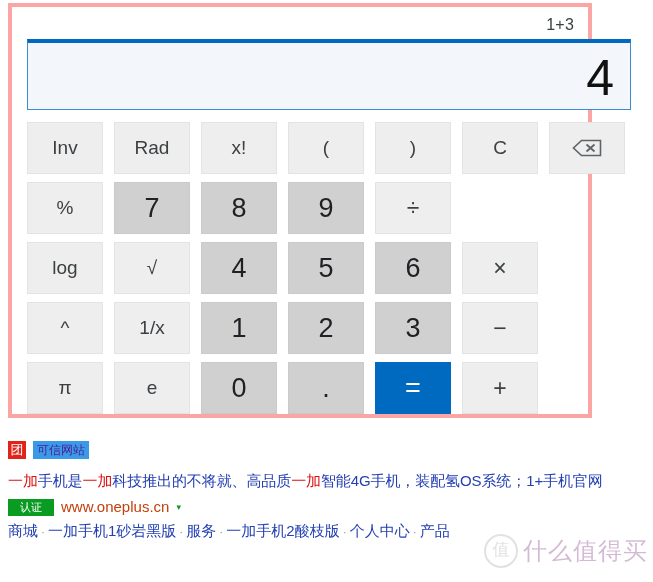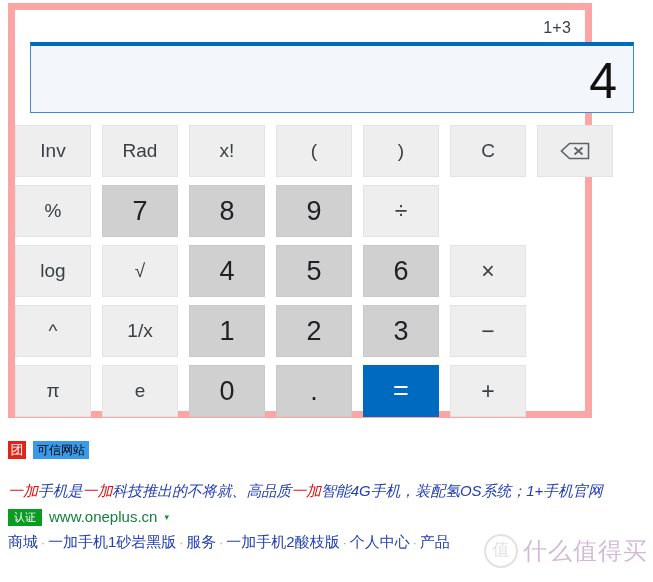--- a/index.html
+++ b/index.html
@@ -16,21 +16,21 @@
     background: #ffffff;
   }
 
   
   .calc-panel {
     position: absolute;
     left: 8px;
     top: 3px;
     width: 584px;
     height: 415px;
-    border: 7px solid #fca5a5;
+    border: 4px solid #fca5a5;
     background: #ffffff;
     box-sizing: border-box;
   }
   .calc-expr {
     position: absolute;
     right: 14px;
     top: 9px;
     font-size: 16px;
     color: #3c4043;
     letter-spacing: 0.2px;
@@ -53,21 +53,21 @@
     bottom: 2px;
     font-size: 50px;
     line-height: 58px;
     color: #111111;
     font-weight: 300;
   }
 
   
   .keypad {
     position: absolute;
-    left: 0;
+    left: 15px;
     top: 115px;
     width: 606px;
   }
   .krow {
     display: flex;
     gap: 11px;
     margin-bottom: 8px;
   }
   .key {
     width: 76px;
@@ -133,65 +133,63 @@
   }
   .res-title {
     font-size: 19px;
     color: #771caa;
     white-space: nowrap;
   }
   .res-title .hl { color: #dd1111; }
   .res-title .sep { color: #555555; }
   .badge-blue {
     background: #3b9ae8;
-    color: #000000;
+    color: #4c1d95;
     font-size: 12px;
     line-height: 16px;
     padding: 1px 4px;
     flex: none;
     font-family: "DejaVu Sans", sans-serif;
   }
   .snippet {
-    margin-top: 21px;
+    margin-top: 11px;
     font-size: 15px;
     line-height: 21px;
     color: #2440b3;
     letter-spacing: -0.1px;
-    font-style: italic;
   }
   .snippet .hl { color: #dd1111; }
   .url-row {
     margin-top: 7px;
     display: flex;
     align-items: center;
     gap: 7px;
     line-height: 18px;
   }
   .badge-green {
     background: #0a9b22;
     color: #ffffff;
     font-size: 11px;
     line-height: 15px;
-    padding: 1px 6px;
+    padding: 1px 12px;
     flex: none;
     font-family: "DejaVu Sans", sans-serif;
   }
   .url-text {
-    color: #15803d;
+    color: #c2410c;
     font-size: 15px;
   }
   .caret {
     color: #0a9b22;
     font-size: 9px;
     line-height: 15px;
   }
   .sitelinks {
-    margin-top: 8px;
     font-size: 15px;
-    line-height: 16px;
+    line-height: 30px;
     color: #2440b3;
     white-space: nowrap;
   }
   .sitelinks .dot {
     color: #9aa0a6;
     font-size: 12px;
     padding: 0 3px;
   }
 
   

